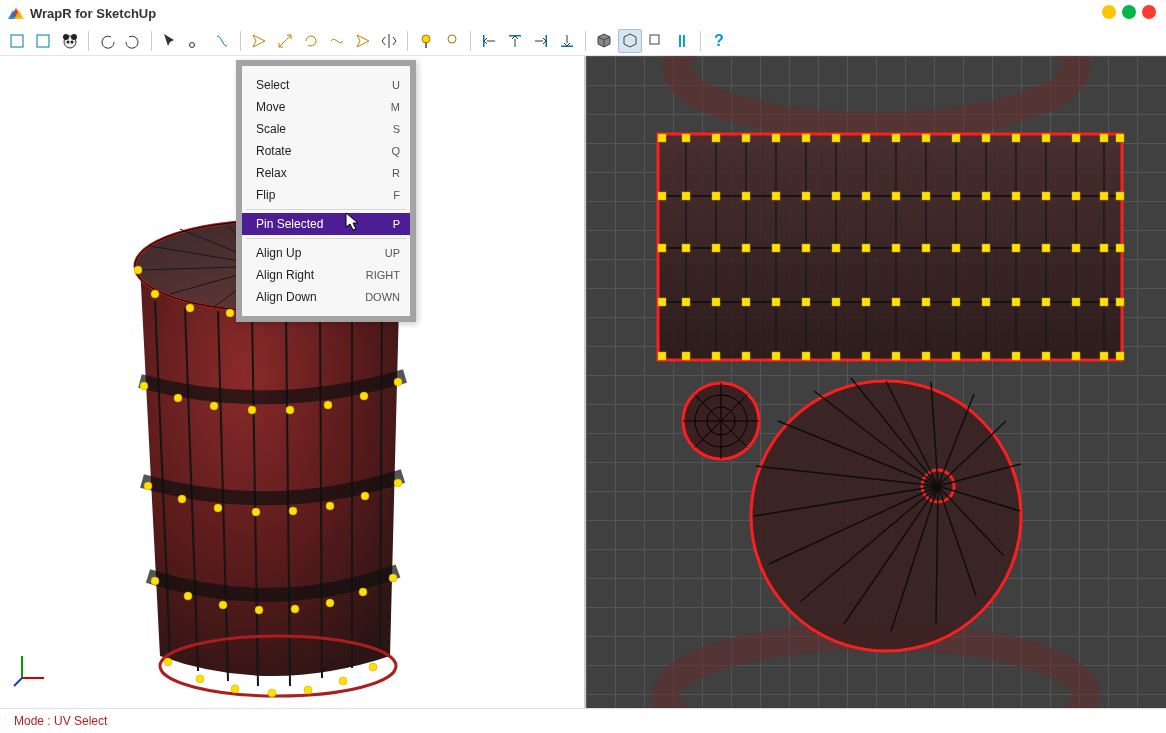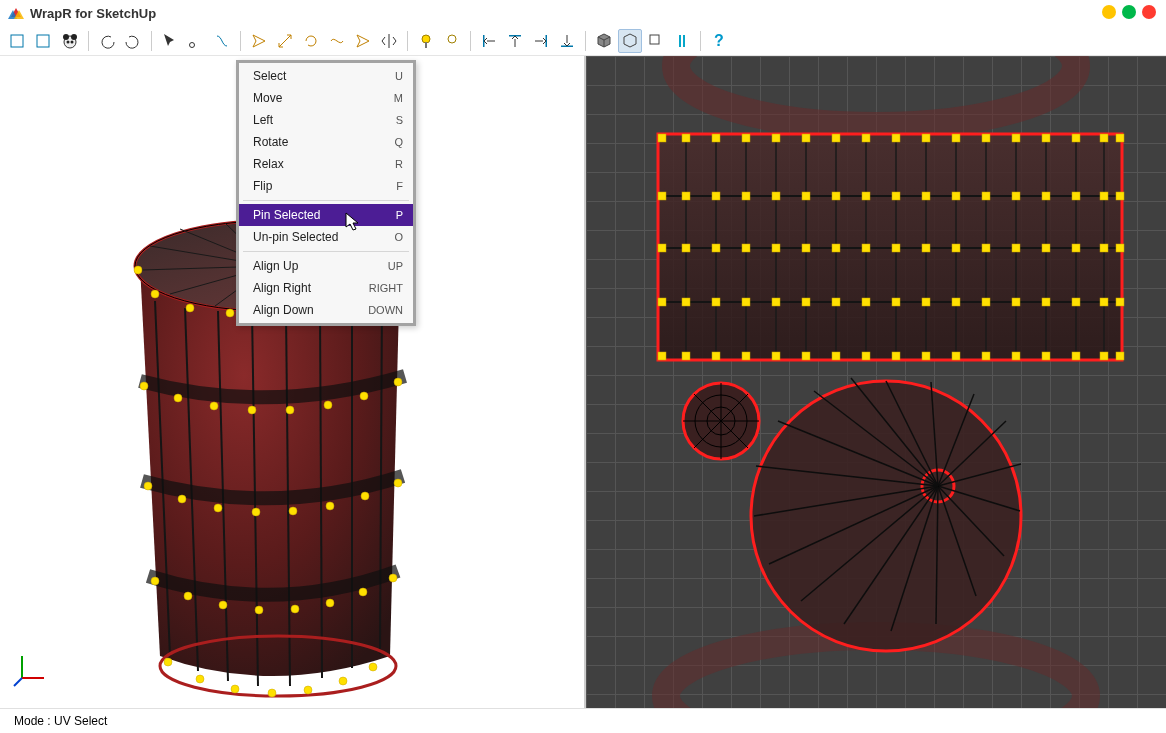--- a/index.html
+++ b/index.html
@@ -12,22 +12,22 @@
 .dot-y{background:#ffc400}.dot-g{background:#00b84a}.dot-r{background:#ff3b30}
 .toolbar{height:30px;display:flex;align-items:center;padding:0 6px;background:#fff;border-bottom:1px solid #e5e5e5;gap:2px}
 .tb-btn{width:24px;height:24px;display:flex;align-items:center;justify-content:center;border-radius:2px;cursor:pointer}
 .tb-btn.active{background:#d8e6f2;border:1px solid #a0c0e0}
 .tb-sep{width:1px;height:20px;background:#ccc;margin:0 4px}
 .content{display:flex;height:652px}
 .pane{position:relative;overflow:hidden}
 .pane-left{width:585px;background:#fff}
 .pane-right{width:582px;background:#3a3a3a}
 .splitter{width:2px;background:#ccc;cursor:col-resize}
-.statusbar{height:24px;display:flex;align-items:center;padding:0 14px;border-top:1px solid #e0e0e0;font-size:12px;color:#000000}
-.context-menu{position:absolute;left:236px;top:60px;width:180px;background:#f7f7f7;border:3px solid #a3a3a3;box-shadow:2px 2px 6px rgba(0,0,0,.2);z-index:50;padding:2px 0}
+.statusbar{height:24px;display:flex;align-items:center;padding:0 14px;border-top:1px solid #e0e0e0;font-size:12px;color:#b91c1c}
+.context-menu{position:absolute;left:236px;top:60px;width:180px;background:#f7f7f7;border:6px solid #a3a3a3;box-shadow:2px 2px 6px rgba(0,0,0,.2);z-index:50;padding:8px 0}
 .ctx-item{display:flex;justify-content:space-between;align-items:center;height:22px;padding:0 10px 0 14px;font-size:12px;color:#222;cursor:pointer}
 .ctx-item:hover,.ctx-item.hovered{background:#4c1d95;color:#fff}
 .ctx-sep{height:1px;background:#d6d6d6;margin:3px 4px}
 .ctx-shortcut{color:#555;font-size:11px}
 .ctx-item.hovered .ctx-shortcut{color:#fff}
 .cursor-ptr{position:absolute;left:345px;top:212px;z-index:60;pointer-events:none}
 .axis-gizmo{position:absolute;left:12px;bottom:16px;z-index:5}
 .uv-grid{position:absolute;inset:0;background:#404040}
 .uv-grid::before{content:"";position:absolute;inset:0;background-image:linear-gradient(#555 1px,transparent 1px),linear-gradient(90deg,#555 1px,transparent 1px);background-size:29px 29px}
 .help-icon{color:#0099cc;font-weight:bold;font-size:16px}
@@ -505,44 +505,40 @@
 <div class="context-menu" id="ctxmenu">
     <div class="ctx-item">
       <span>Select</span>
       <span class="ctx-shortcut">U</span>
     </div>
     <div class="ctx-item">
       <span>Move</span>
       <span class="ctx-shortcut">M</span>
     </div>
     <div class="ctx-item">
-      <span>Left</span>
+      <span>Scale</span>
       <span class="ctx-shortcut">S</span>
     </div>
     <div class="ctx-item">
       <span>Rotate</span>
       <span class="ctx-shortcut">Q</span>
     </div>
     <div class="ctx-item">
       <span>Relax</span>
       <span class="ctx-shortcut">R</span>
     </div>
     <div class="ctx-item">
       <span>Flip</span>
       <span class="ctx-shortcut">F</span>
     </div>
     <div class="ctx-sep"></div>
     <div class="ctx-item hovered">
       <span>Pin Selected</span>
       <span class="ctx-shortcut">P</span>
     </div>
-    <div class="ctx-item">
-      <span>Un-pin Selected</span>
-      <span class="ctx-shortcut">O</span>
-    </div>
     <div class="ctx-sep"></div>
     <div class="ctx-item">
       <span>Align Up</span>
       <span class="ctx-shortcut">UP</span>
     </div>
     <div class="ctx-item">
       <span>Align Right</span>
       <span class="ctx-shortcut">RIGHT</span>
     </div>
     <div class="ctx-item">

